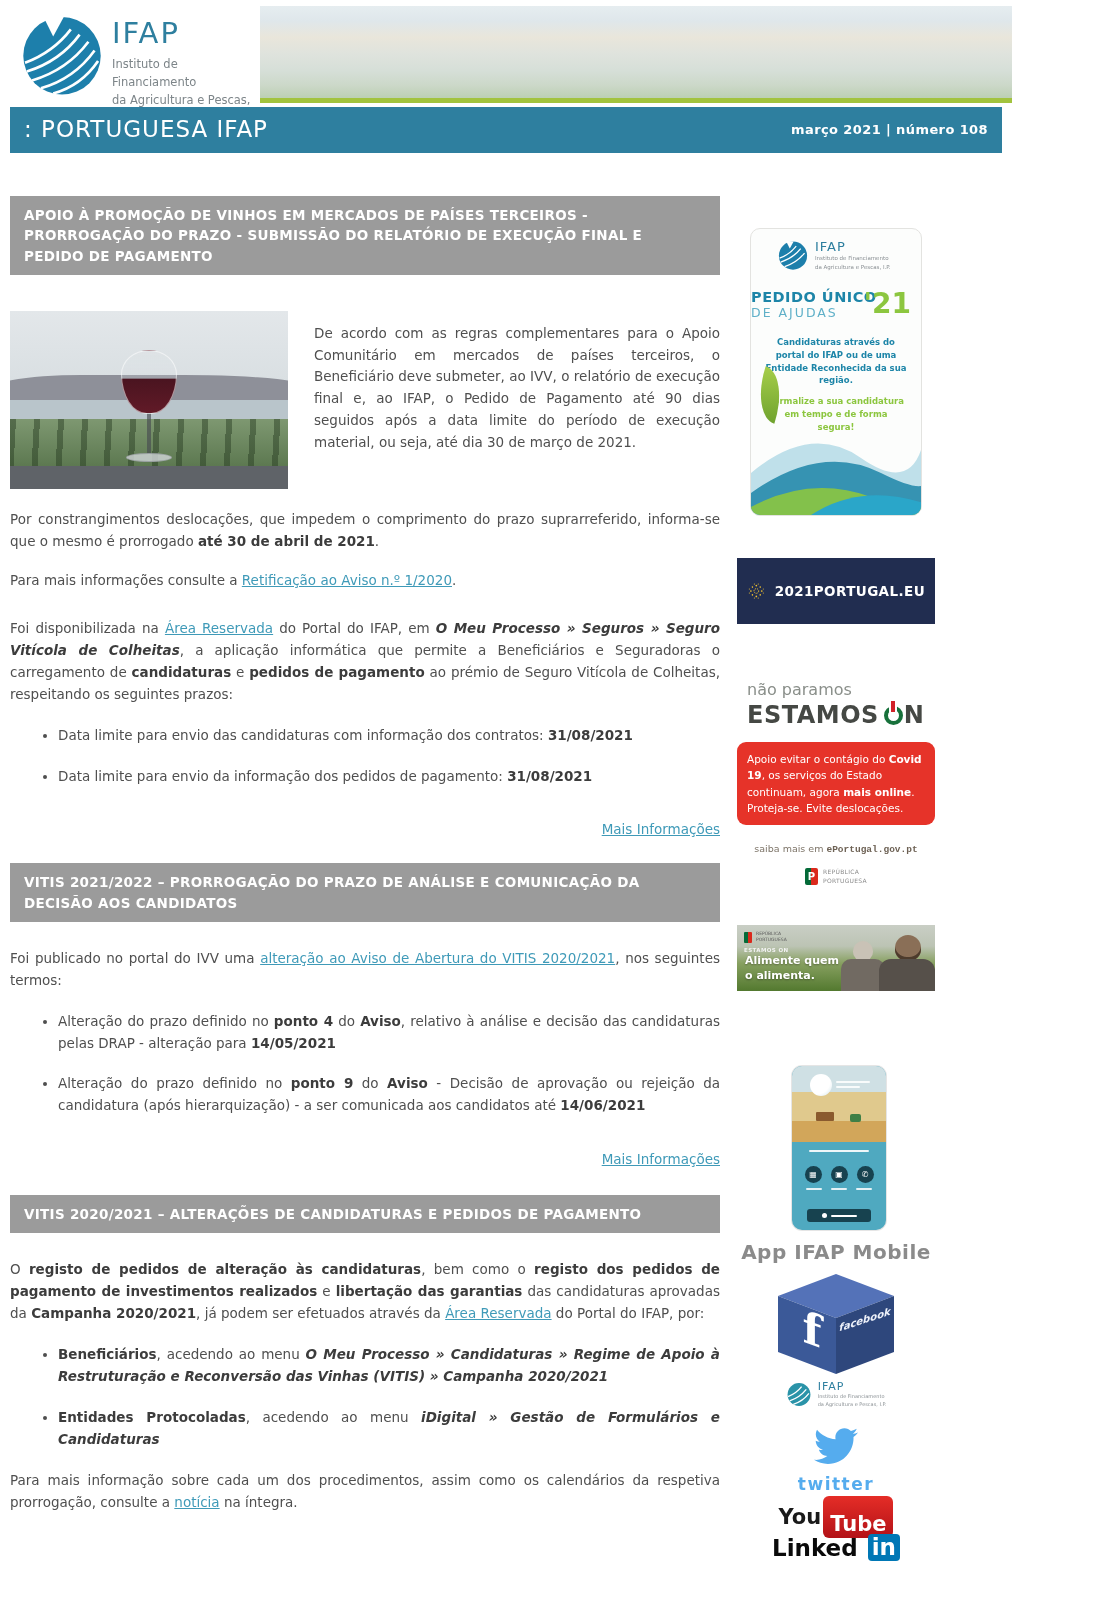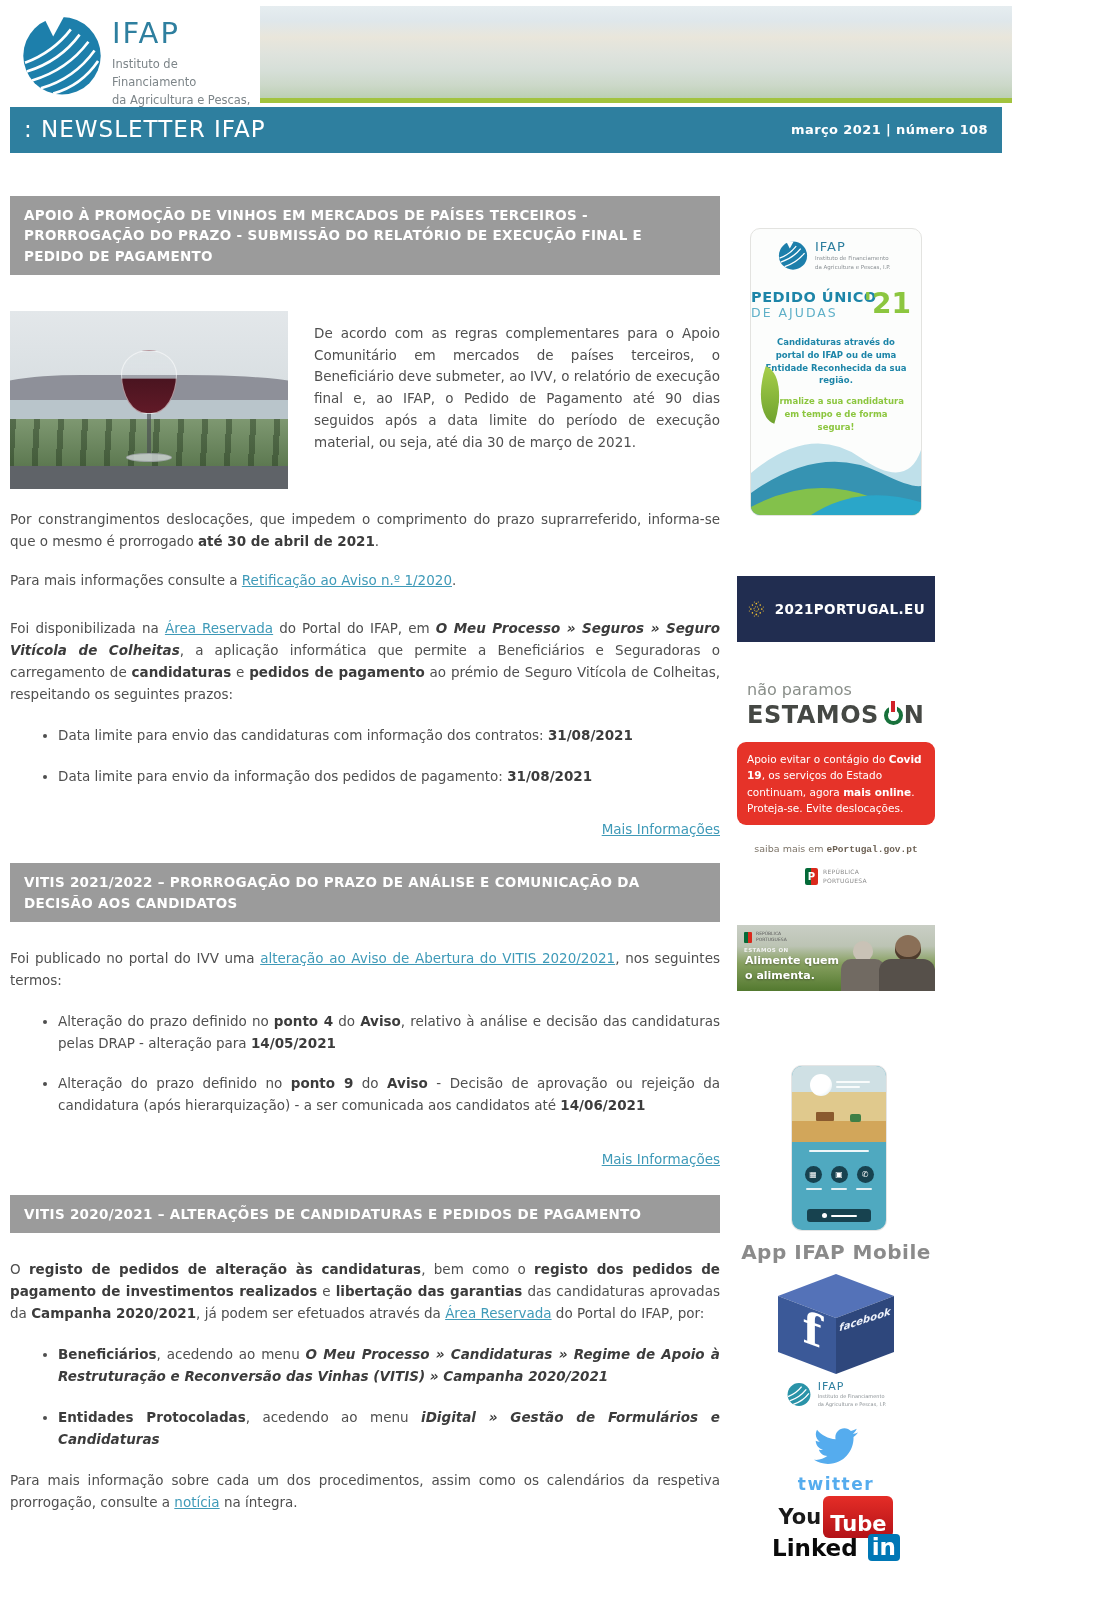--- a/index.html
+++ b/index.html
@@ -73,21 +73,21 @@
   .po-x1 { margin-top:16px; padding:0 12px; text-align:center; font-size:8.5px; font-weight:bold;
            color:#1d85a8; line-height:1.5; }
   .po-x2 { margin-top:8px; padding:0 16px; text-align:center; font-size:8.5px; font-weight:bold;
            color:#8cc63f; line-height:1.5; }
   .po-leaf { position:absolute; left:6px; top:140px; width:26px; height:52px;
            background:linear-gradient(160deg,#a6ce4a,#6fa22e); border-radius:0 100% 0 100%;
            transform:rotate(18deg); }
   .po-waves { position:absolute; left:0; bottom:0; width:172px; height:112px; }
 
   
-  .pt-banner { position:absolute; left:0; top:348px; width:198px; height:66px; background:#212d50;
+  .pt-banner { position:absolute; left:0; top:330px; width:198px; height:66px; background:#212d50;
            display:flex; align-items:center; gap:9px; padding:0 10px; }
   .pt-label { color:#fff; font-weight:bold; font-size:13.5px; letter-spacing:.4px; }
 
   
   .eo { position:absolute; left:0; top:452px; width:198px; }
   .eo-l1 { font-size:16px; color:#8a8f8a; padding-left:10px; }
   .eo-l2 { margin-top:2px; padding-left:10px; font-size:24px; font-weight:bold; color:#454844;
            letter-spacing:.5px; display:flex; align-items:center; }
   .pwr { display:inline-block; position:relative; width:19px; height:19px; border:4px solid #17713b;
          border-radius:50%; margin:0 1px 0 5px; }
@@ -198,21 +198,21 @@
       <div class="brand">IFAP</div>
       <div class="brand-sub">
         <div>Instituto de Financiamento</div>
         <div>da Agricultura e Pescas, I.P.</div>
       </div>
     </div>
     <div class="banner"></div>
   </div>
 
   <div class="tealbar">
-    <div class="tb-title">: NEWSLETTER IFAP</div>
+    <div class="tb-title">: PORTUGUESA IFAP</div>
     <div class="tb-issue">março 2021 | número 108</div>
   </div>
 
   <div class="main">
 
     <div class="sec-h">APOIO À PROMOÇÃO DE VINHOS EM MERCADOS DE PAÍSES TERCEIROS - PRORROGAÇÃO DO PRAZO - SUBMISSÃO DO RELATÓRIO DE EXECUÇÃO FINAL E PEDIDO DE PAGAMENTO</div>
 
     <div class="row1">
       <div class="wine">
         <div class="wp-sky"></div>

